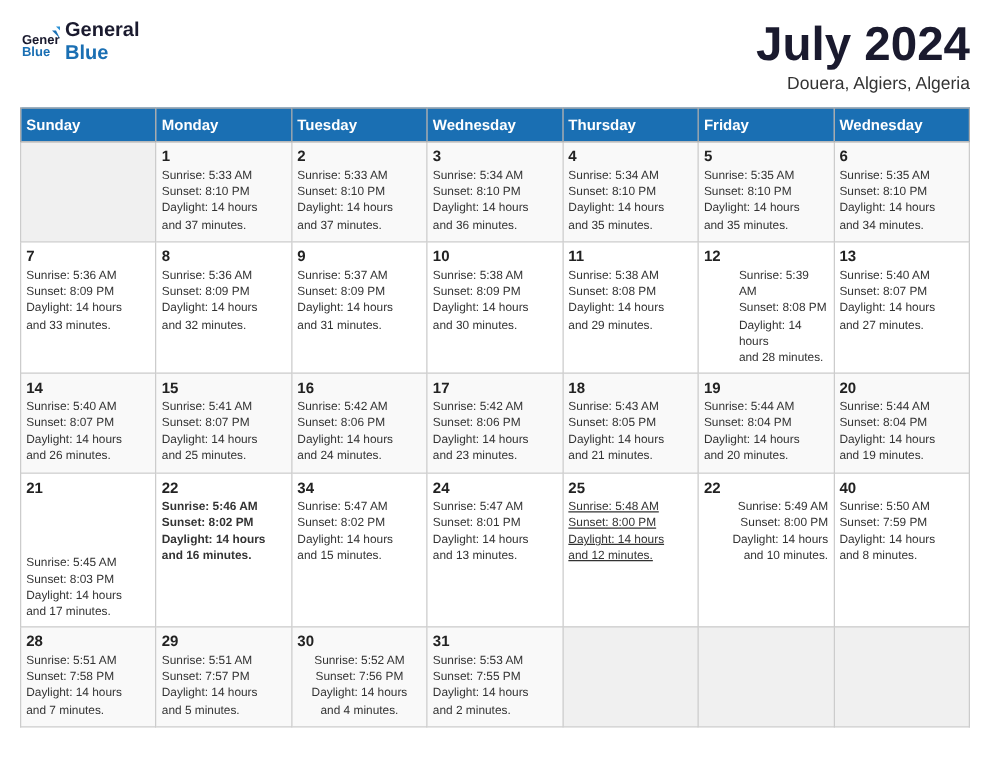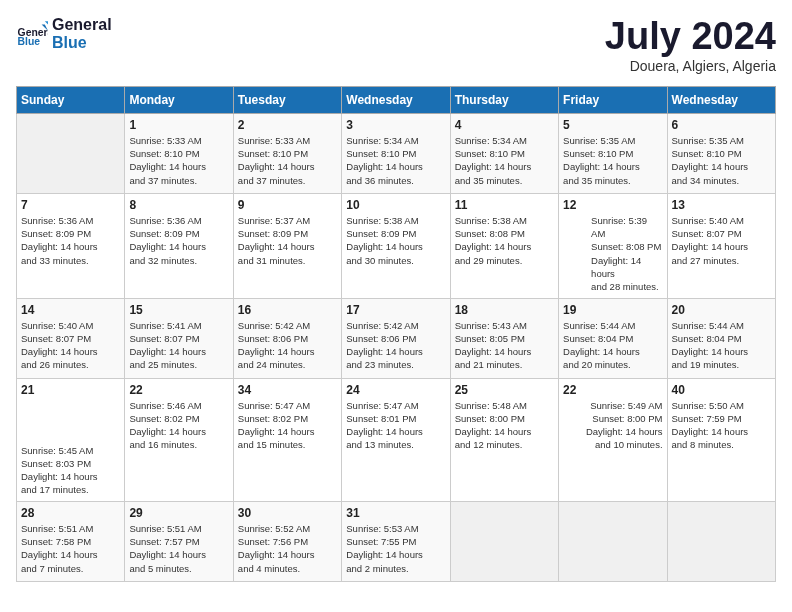--- a/index.html
+++ b/index.html
@@ -264,42 +264,42 @@
       <tr>
         <td>
           <span class="day-number">21</span>
           <div class="day-info" style="white-space: pre-line; margin-top: 47px;">Sunrise: 5:45 AM
 Sunset: 8:03 PM
 Daylight: 14 hours
 and 17 minutes.</div>
         </td>
         <td>
           <span class="day-number">22</span>
-          <div class="day-info" style="white-space: pre-line;">Sunrise: 5:46 AM
+          <div class="day-info" style="white-space: pre-line; font-weight: bold;">Sunrise: 5:46 AM
 Sunset: 8:02 PM
 Daylight: 14 hours
 and 16 minutes.</div>
         </td>
         <td>
           <span class="day-number">34</span>
           <div class="day-info" style="white-space: pre-line;">Sunrise: 5:47 AM
 Sunset: 8:02 PM
 Daylight: 14 hours
 and 15 minutes.</div>
         </td>
         <td>
           <span class="day-number">24</span>
           <div class="day-info" style="white-space: pre-line;">Sunrise: 5:47 AM
 Sunset: 8:01 PM
 Daylight: 14 hours
 and 13 minutes.</div>
         </td>
         <td>
           <span class="day-number">25</span>
-          <div class="day-info" style="white-space: pre-line;">Sunrise: 5:48 AM
+          <div class="day-info" style="white-space: pre-line; text-decoration: underline;">Sunrise: 5:48 AM
 Sunset: 8:00 PM
 Daylight: 14 hours
 and 12 minutes.</div>
         </td>
         <td>
           <span class="day-number">22</span>
           <div class="day-info" style="white-space: pre-line; text-align: right;">Sunrise: 5:49 AM
 Sunset: 8:00 PM
 Daylight: 14 hours
 and 10 minutes.</div>
@@ -322,21 +322,21 @@
         </td>
         <td>
           <span class="day-number">29</span>
           <div class="day-info" style="white-space: pre-line;">Sunrise: 5:51 AM
 Sunset: 7:57 PM
 Daylight: 14 hours
 and 5 minutes.</div>
         </td>
         <td>
           <span class="day-number">30</span>
-          <div class="day-info" style="white-space: pre-line;">Sunrise: 5:52 AM
+          <div class="day-info" style="white-space: pre-line; text-align: center;">Sunrise: 5:52 AM
 Sunset: 7:56 PM
 Daylight: 14 hours
 and 4 minutes.</div>
         </td>
         <td>
           <span class="day-number">31</span>
           <div class="day-info" style="white-space: pre-line;">Sunrise: 5:53 AM
 Sunset: 7:55 PM
 Daylight: 14 hours
 and 2 minutes.</div>

